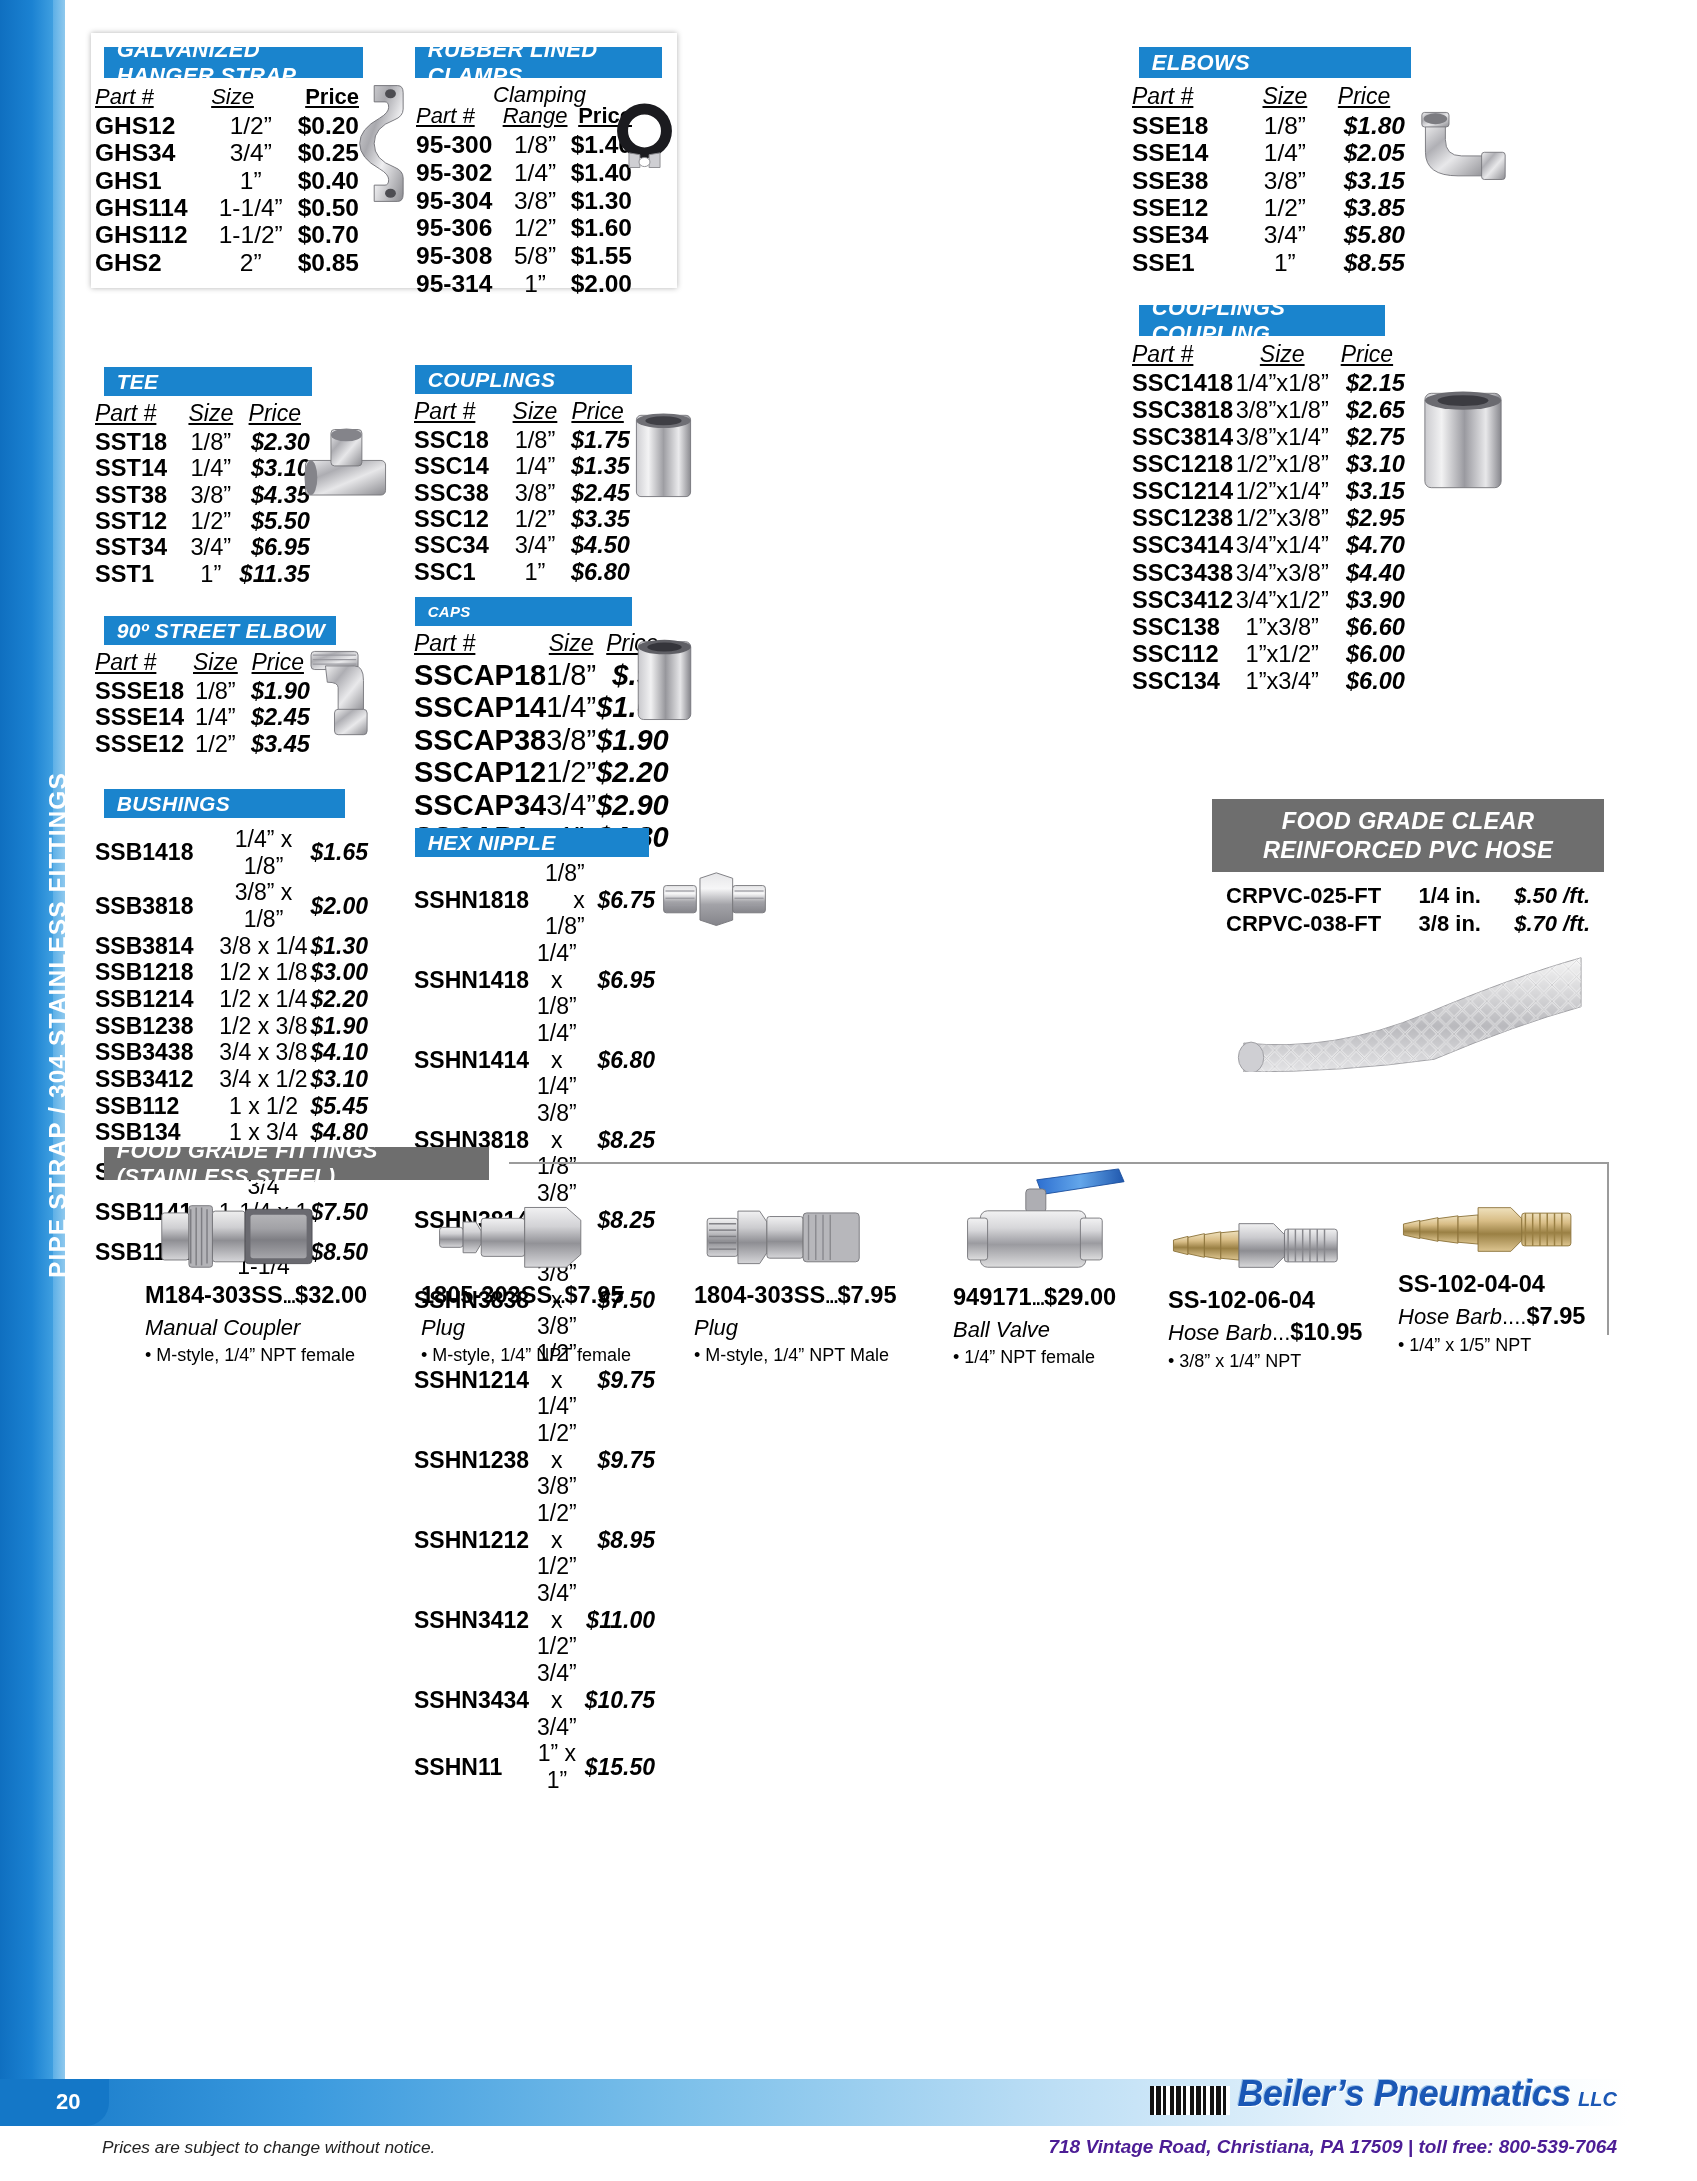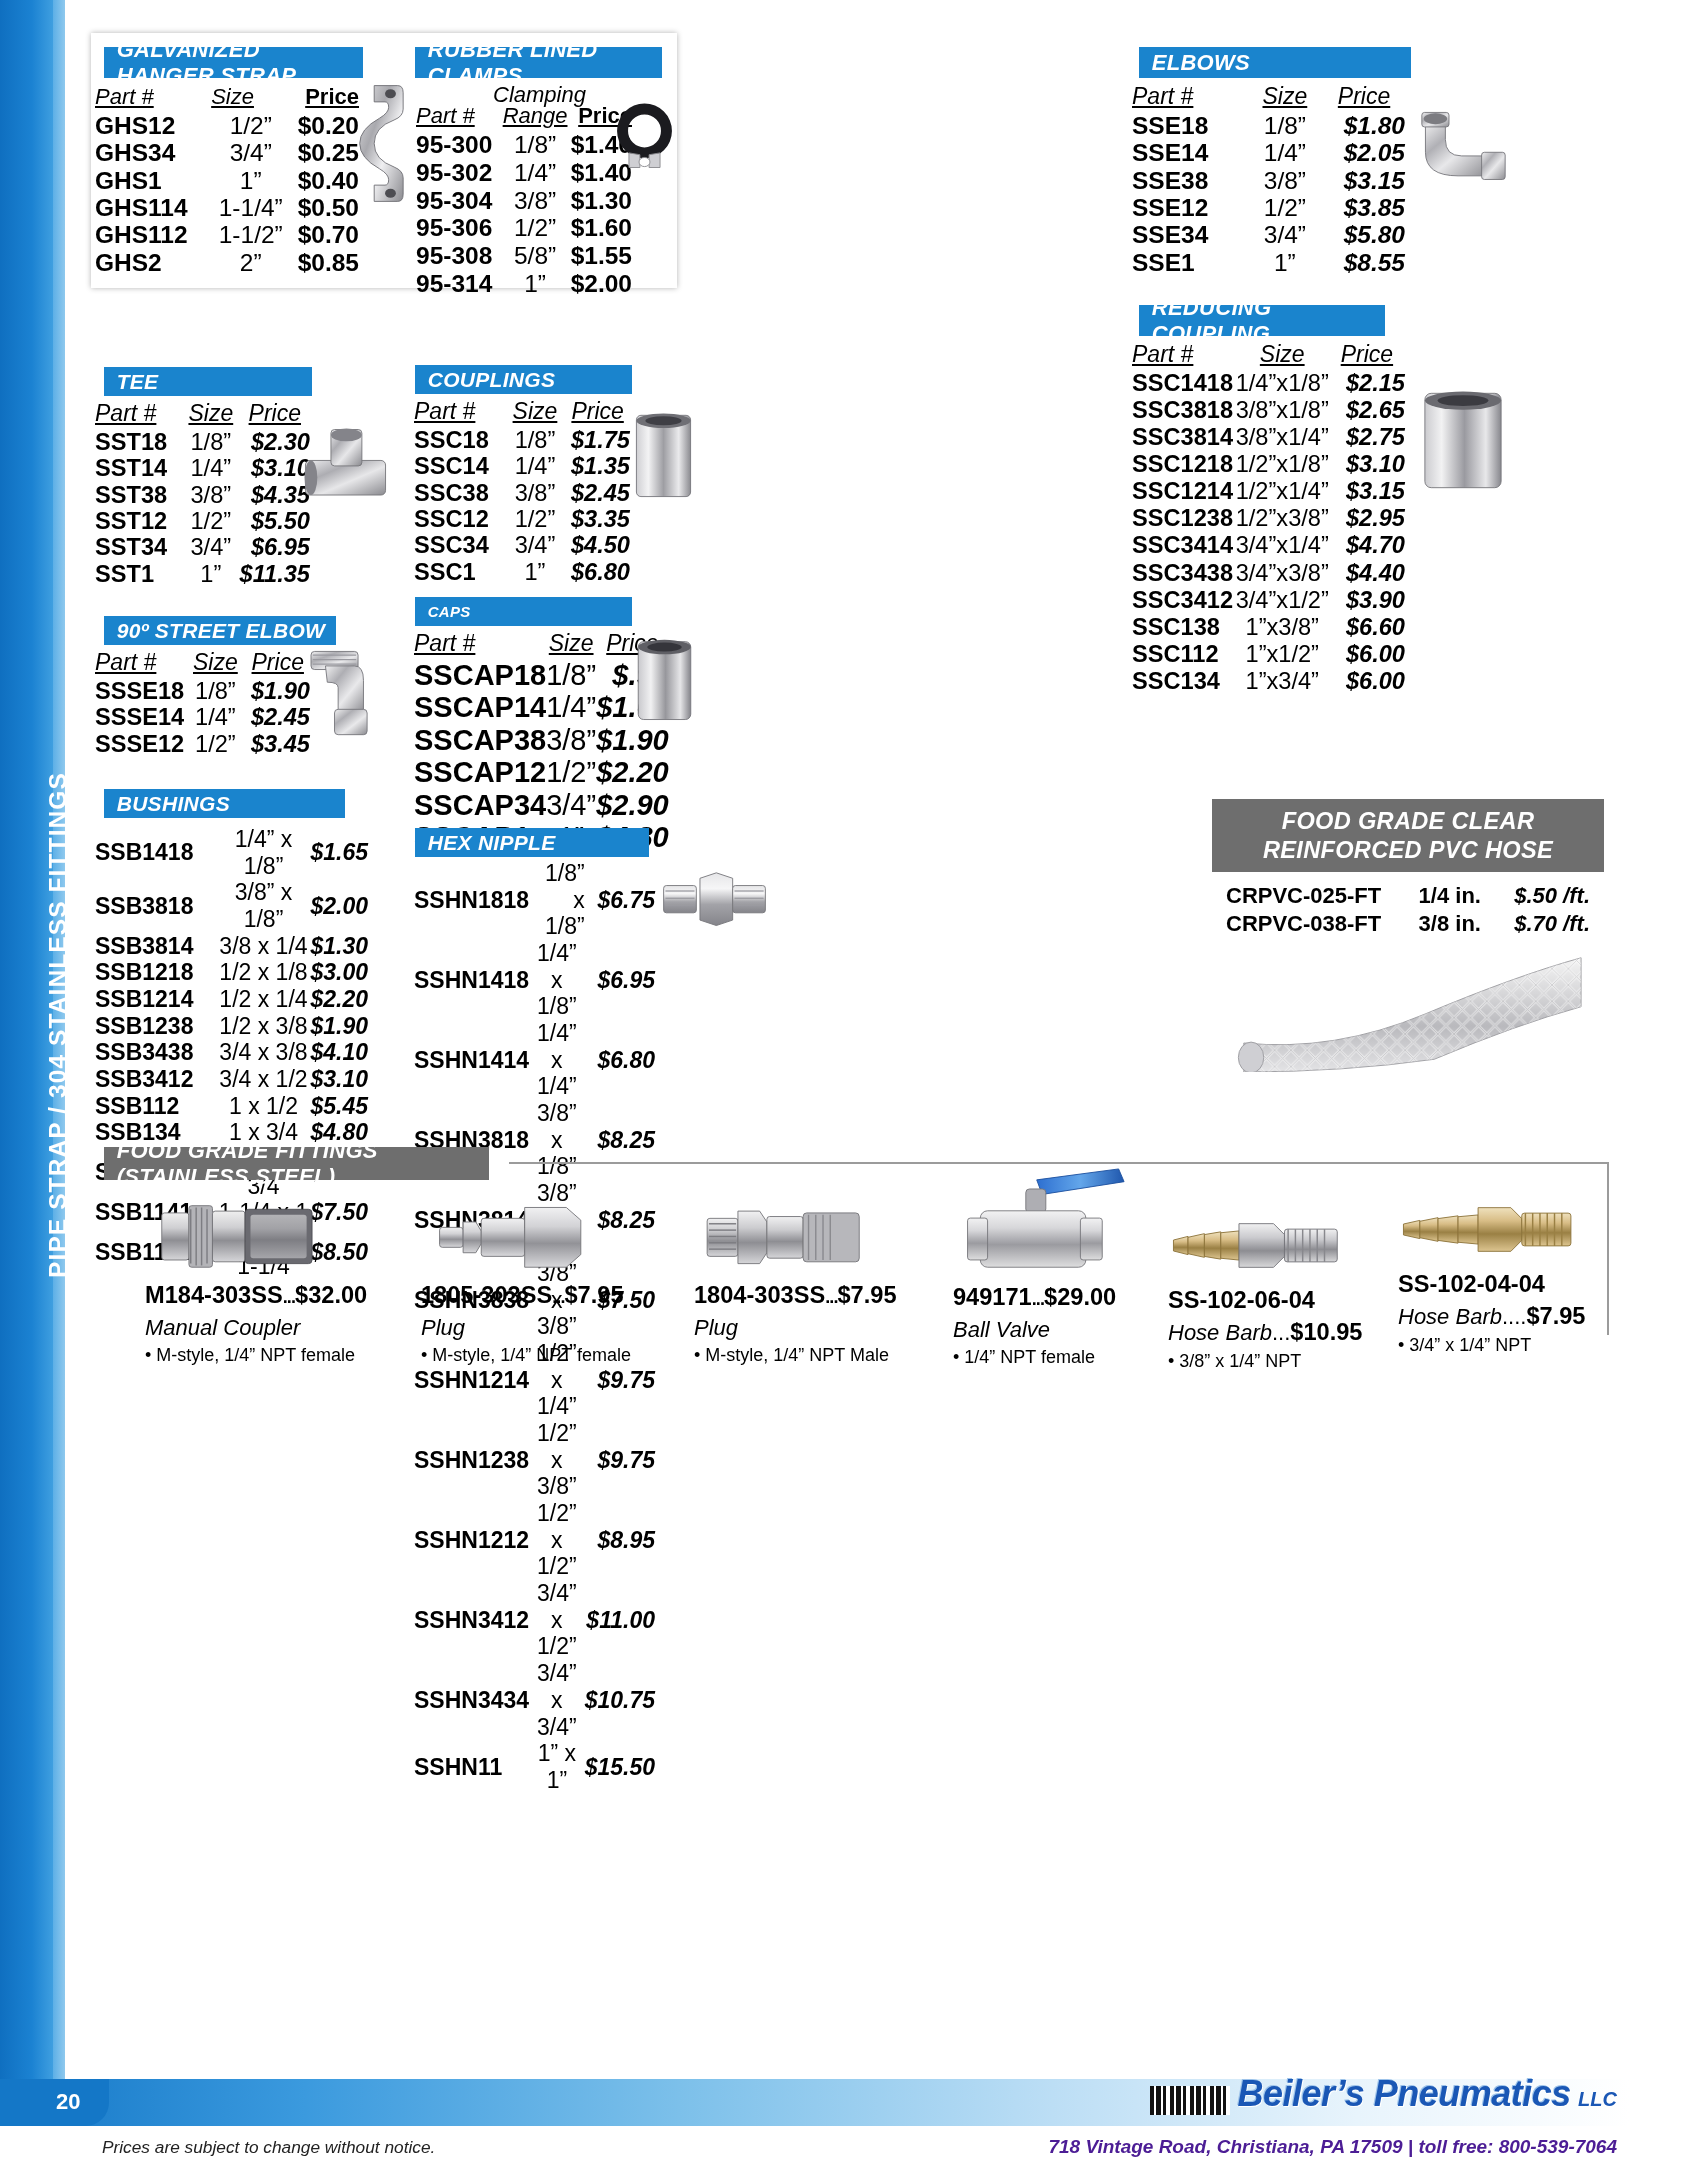--- a/index.html
+++ b/index.html
@@ -757,21 +757,21 @@
         <line x1="6" y1="34" x2="38" y2="34"></line>
           <line x1="6" y1="42" x2="38" y2="42"></line>
           <line x1="6" y1="50" x2="38" y2="50"></line>
         <line x1="82" y1="34" x2="114" y2="34"></line>
           <line x1="82" y1="42" x2="114" y2="42"></line>
           <line x1="82" y1="50" x2="114" y2="50"></line>
       </g>
     </svg>
   </div>
 
-  <div class="bar" id="rc-bar">REDUCING COUPLING</div>
+  <div class="bar" id="rc-bar">COUPLINGS COUPLING</div>
   <table class="pt" id="rc-table">
     <thead>
         <tr>
       <th class="l" style="width:38%">Part #</th>
       <th class="c" style="width:34%">Size</th>
       <th class="c" style="width:28%">Price</th>
     </tr>
       </thead>
     <tbody id="rc-body">
         <tr>
@@ -1079,21 +1079,21 @@
             <line x1="164" y1="22" x2="164" y2="58"></line>
           <line x1="172" y1="22" x2="172" y2="58"></line>
             <line x1="180" y1="22" x2="180" y2="58"></line>
           </g>
       </svg>
     </div>
     <div class="ptitle" style="margin-top:1.8px;">SS-102-04-04</div>
     <div class="pdesc">
       <span>Hose Barb</span><span class="dots" style="font-style:normal;">....</span><span style="font-style:normal; font-weight:bold; font-size:23.6px;">$7.95</span>
     </div>
-    <div class="pbul">• 3/4” x 1/4” NPT</div>
+    <div class="pbul">• 1/4” x 1/5” NPT</div>
   </div>
 
   <div class="footer-swoosh"></div>
   <div class="pagenum">20</div>
   <div class="disclaimer">Prices are subject to change without notice.</div>
   <div class="brand">
     <div class="barcode"></div>
     <div class="brandname">Beiler’s Pneumatics</div>
     <div class="brandllc">LLC</div>
   </div>

